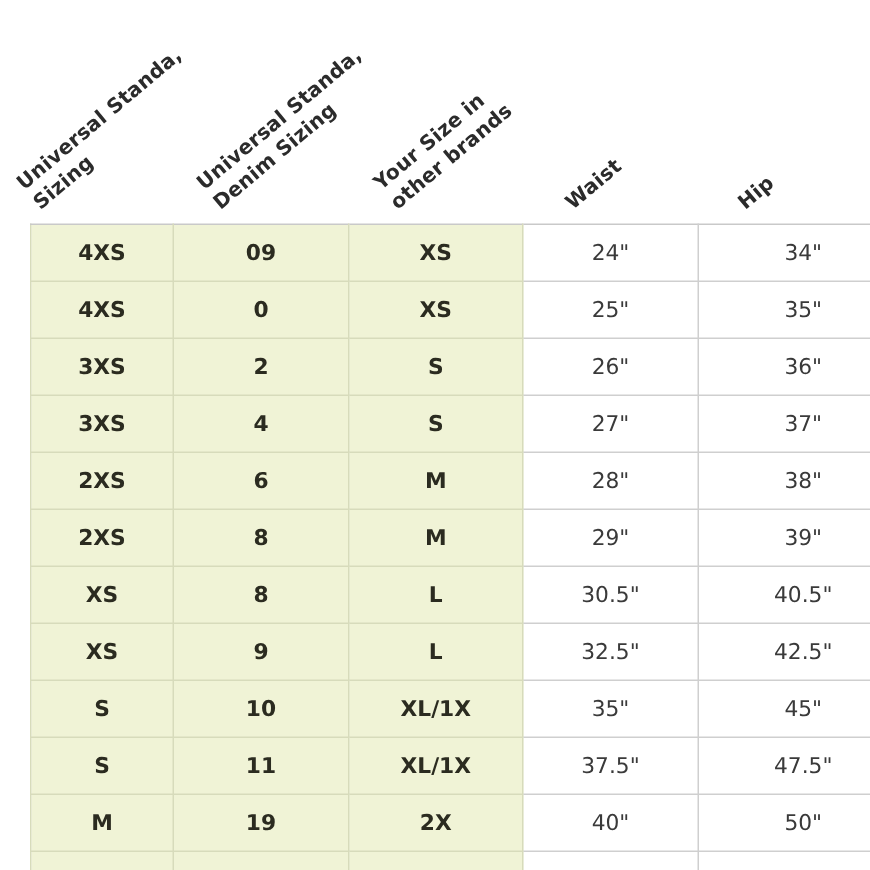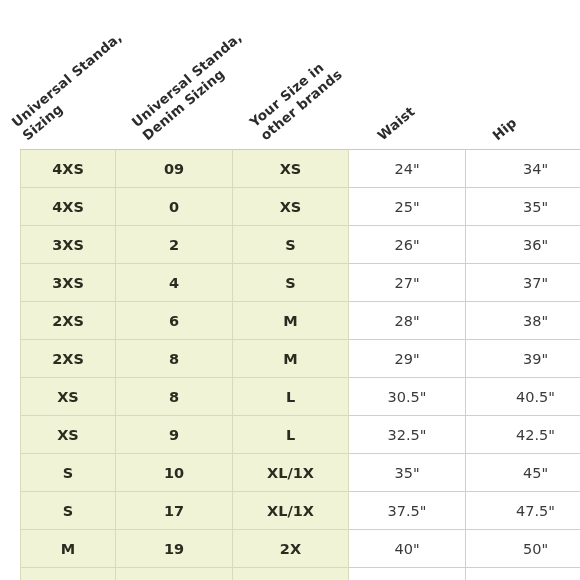--- a/index.html
+++ b/index.html
@@ -200,21 +200,21 @@
         </tr>
         <tr>
           <td class="green">S</td>
           <td class="green">10</td>
           <td class="green">XL/1X</td>
           <td class="meas">35"</td>
           <td class="meas">45"</td>
         </tr>
         <tr>
           <td class="green">S</td>
-          <td class="green">17</td>
+          <td class="green">11</td>
           <td class="green">XL/1X</td>
           <td class="meas">37.5"</td>
           <td class="meas">47.5"</td>
         </tr>
         <tr>
           <td class="green">M</td>
           <td class="green">19</td>
           <td class="green">2X</td>
           <td class="meas">40"</td>
           <td class="meas">50"</td>

